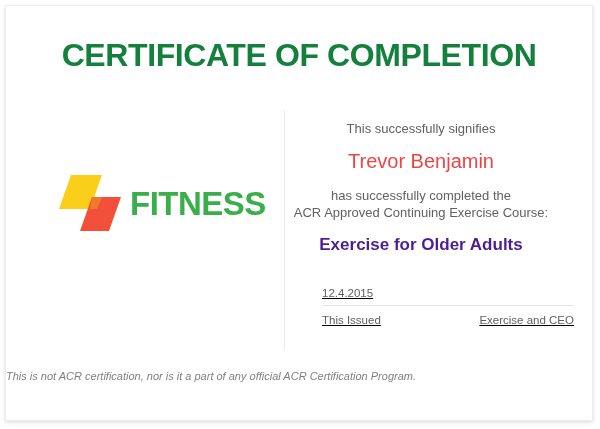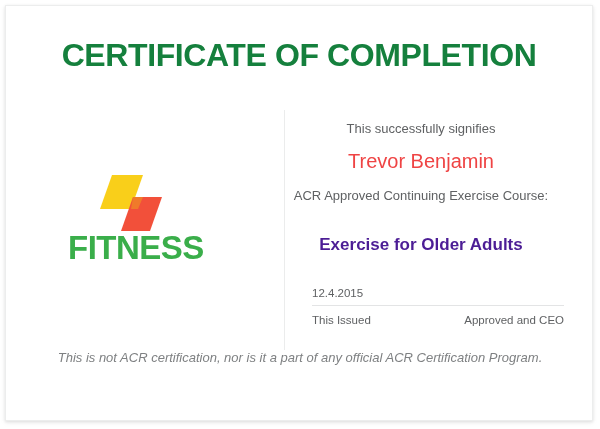--- a/index.html
+++ b/index.html
@@ -65,21 +65,20 @@
     top: 0;
     width: 278px;
     height: 248px;
   }
   #brand-logo {
     position: absolute;
     left: 53px;
     top: 73px;
     display: flex;
     align-items: center;
-    flex-direction: column;
   }
   #logo-mark {
     position: relative;
     width: 62px;
     height: 56px;
     flex: 0 0 auto;
   }
   #logo-mark svg { display: block; }
   #brand-name {
     font-size: 33px;
@@ -138,23 +137,24 @@
     text-align: center;
     color: #4c1d95;
     font-size: 17px;
     font-weight: bold;
     line-height: 21px;
   }
 
   
   #signature-block {
     position: absolute;
-    left: 27px;
+    left: 37px;
     top: 185px;
     width: 252px;
+    text-decoration: underline;
   }
   #issue-date {
     font-size: 11.5px;
     color: #5f6163;
     text-align: left;
     padding-bottom: 6px;
   }
   #signature-rule {
     height: 1px;
     background: #e3e4e5;
@@ -165,25 +165,25 @@
     justify-content: space-between;
     padding-top: 8px;
     font-size: 11.5px;
     color: #5f6163;
   }
 
   
   #cert-footer {
     position: absolute;
     left: 0;
-    top: 344px;
+    top: 362px;
     width: 588px;
-    text-align: center;
+    text-align: left;
     font-style: italic;
-    font-size: 13px;
+    font-size: 11px;
     line-height: 16px;
     color: #7e8082;
   }
 </style>
 </head>
 <body>
 
 <div id="certificate-card">
 
   <div id="cert-title">CERTIFICATE OF COMPLETION</div>
@@ -205,31 +205,32 @@
       </div>
     </div>
 
     <div id="details-column">
 
       <div id="signifies-label" class="detail-line">This successfully signifies</div>
 
       <div id="recipient-name">Trevor Benjamin</div>
 
       <div id="completion-text">
+        <div class="detail-line">has successfully completed the</div>
         <div class="detail-line">ACR Approved Continuing Exercise Course:</div>
       </div>
 
       <div id="course-name">Exercise for Older Adults</div>
 
       <div id="signature-block">
         <div id="issue-date">12.4.2015</div>
         <div id="signature-rule"></div>
         <div id="signature-labels">
           <span>This Issued</span>
-          <span>Approved and CEO</span>
+          <span>Exercise and CEO</span>
         </div>
       </div>
 
     </div>
   </div>
 
   <div id="cert-footer">
     <div>This is not ACR certification, nor is it a part of any official ACR Certification Program.</div>
   </div>
 

